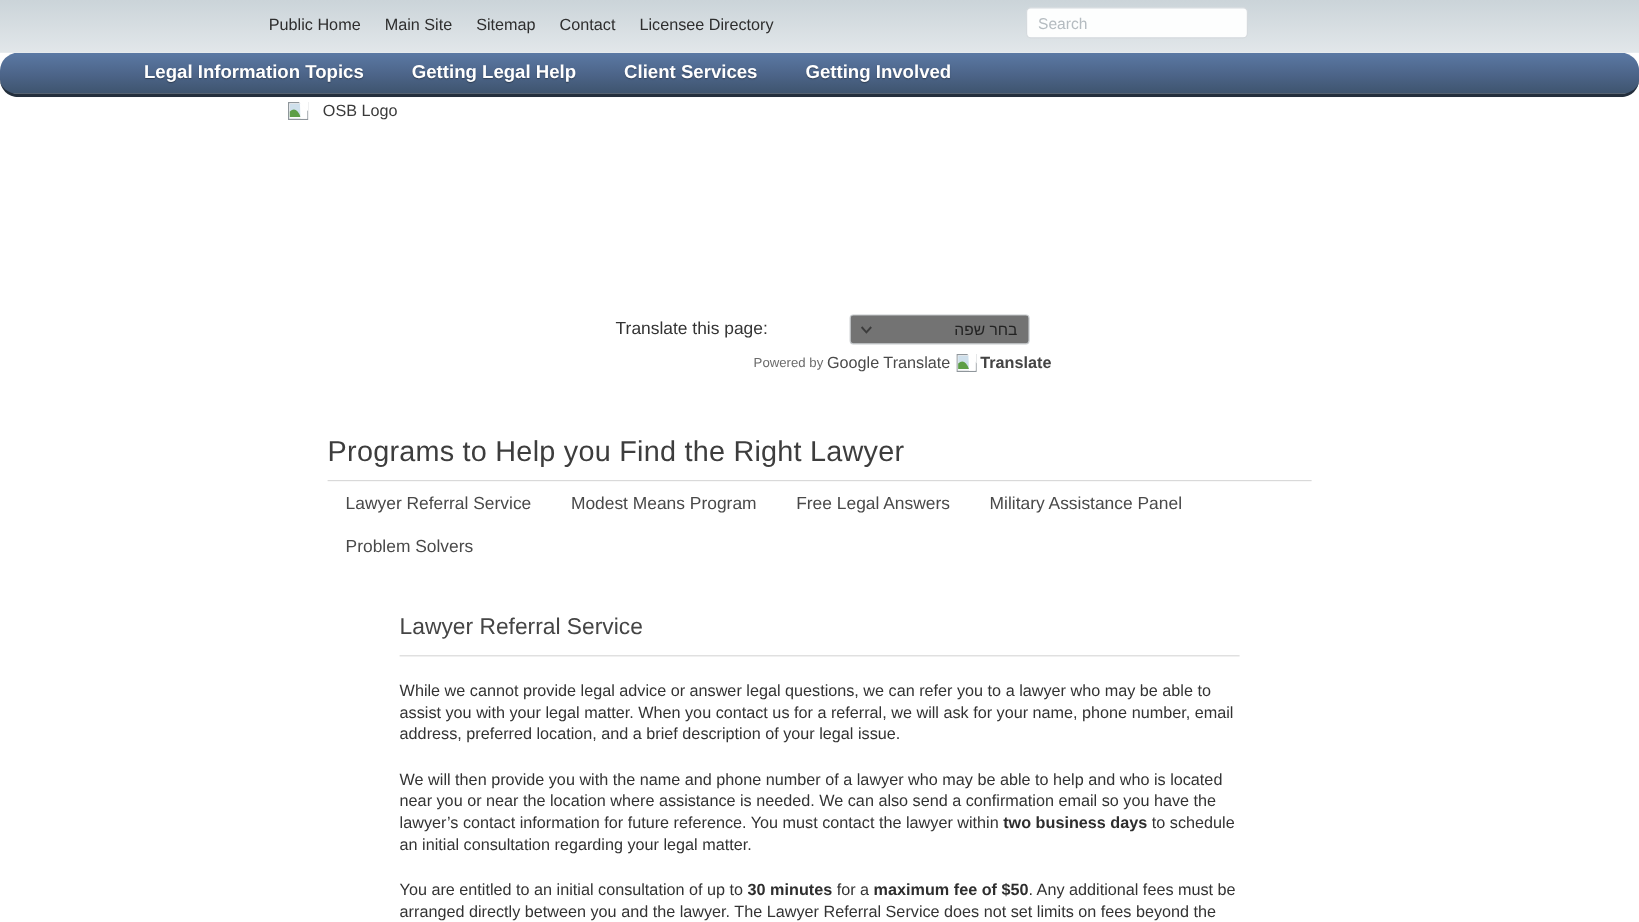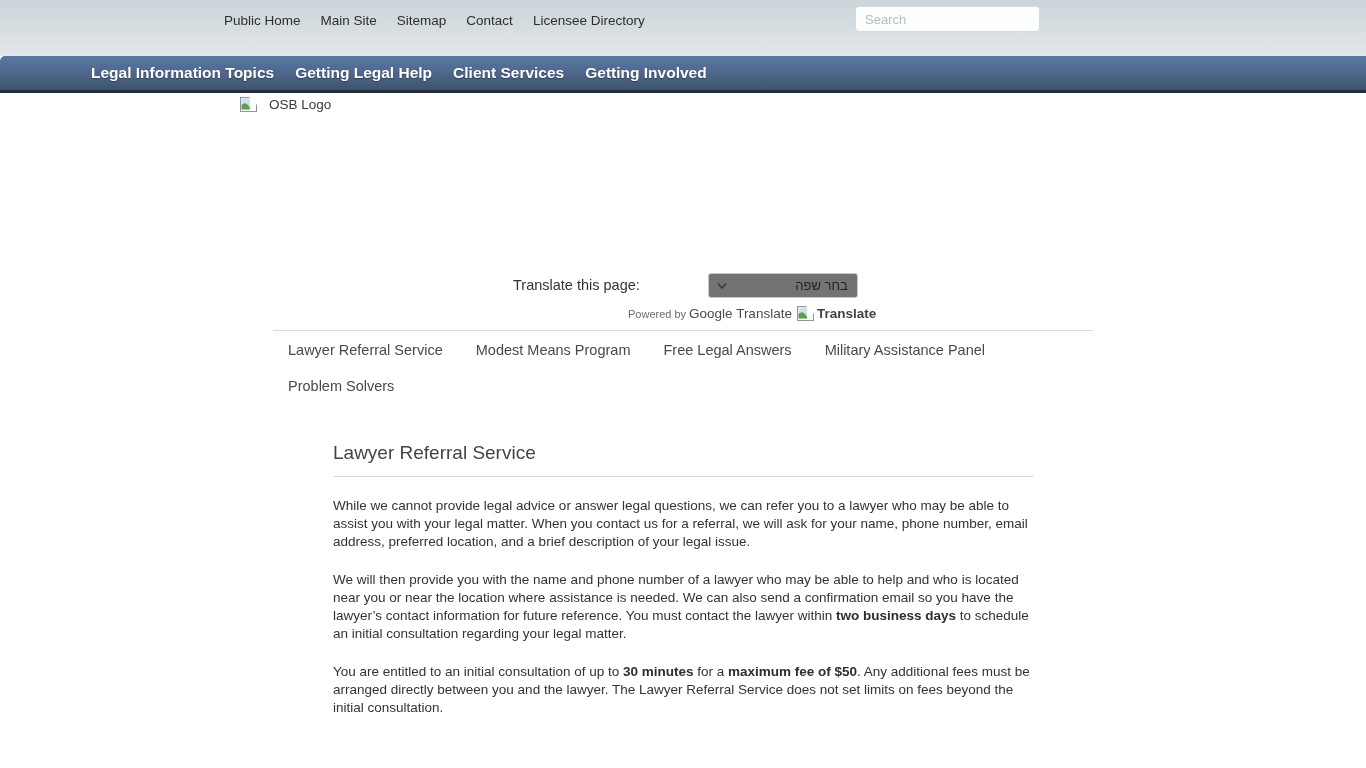--- a/index.html
+++ b/index.html
@@ -2,21 +2,21 @@
 <html><head>
 <meta charset="utf-8">
 <style>
   * { box-sizing: border-box; margin: 0; padding: 0; }
   html, body { width: 1366px; height: 768px; overflow: hidden; background: #ffffff; }
   body { font-family: "Liberation Sans", "DejaVu Sans", sans-serif; color: #333333; }
 
   
   .topbar {
     position: relative;
-    height: 56px;
+    height: 44px;
     background: linear-gradient(to bottom, #cbd4d9 0%, #e2e7ea 100%);
     padding-left: 20px;
   }
   .topbar-links {
     position: absolute;
     left: 224px; top: 0;
     height: 40px;
     display: flex; align-items: center; gap: 20px;
   }
   .topbar-link {
@@ -40,23 +40,24 @@
     outline: none;
   }
   .search::placeholder { color: #b5bcc1; }
 
   
   .mainnav {
     height: 37px;
     background: linear-gradient(to bottom, #5b79a4 0%, #4c6488 55%, #3e546e 100%);
     border-bottom: 3px solid #232e3c;
     display: flex; align-items: center;
-    padding-left: 91px;
-    gap: 21px;
+    padding-left: 120px;
+    gap: 40px;
     border-top-left-radius: 5px;
+    border-radius: 15px;
   }
   .mainnav-item {
     font-size: 15.5px;
     font-weight: bold;
     color: #ffffff;
     text-decoration: none;
     white-space: nowrap;
     text-shadow: 0 1px 1px rgba(0,0,0,0.35);
     cursor: pointer;
   }
@@ -206,20 +207,21 @@
     <rect x="1.5" y="1.5" width="9" height="11" fill="#cfe0ec"></rect>
     <path d="M1.5 12.5 L1.5 8 Q5 4.5 8 8 Q10 10.5 10.5 12.5 Z" fill="#5d9e46"></path>
     <path d="M9 0 L17 0 L17 8 L12 3 Z" fill="#ffffff"></path>
     <path d="M10 1 L16 7 L16 14 L10.5 14 Z" fill="#ffffff"></path>
   </svg>
   <a class="translate-btn-label">Translate</a>
 </div>
 
 
 <main class="content">
+  <h1 class="page-title">Programs to Help you Find the Right Lawyer</h1>
   <hr class="title-rule">
   <ul class="tabs">
 
   <li><a class="tab-link">Lawyer Referral Service</a></li>
       <li><a class="tab-link">Modest Means Program</a></li>
       <li><a class="tab-link">Free Legal Answers</a></li>
       <li><a class="tab-link">Military Assistance Panel</a></li>
       <li><a class="tab-link">Problem Solvers</a></li>
     </ul>
 

